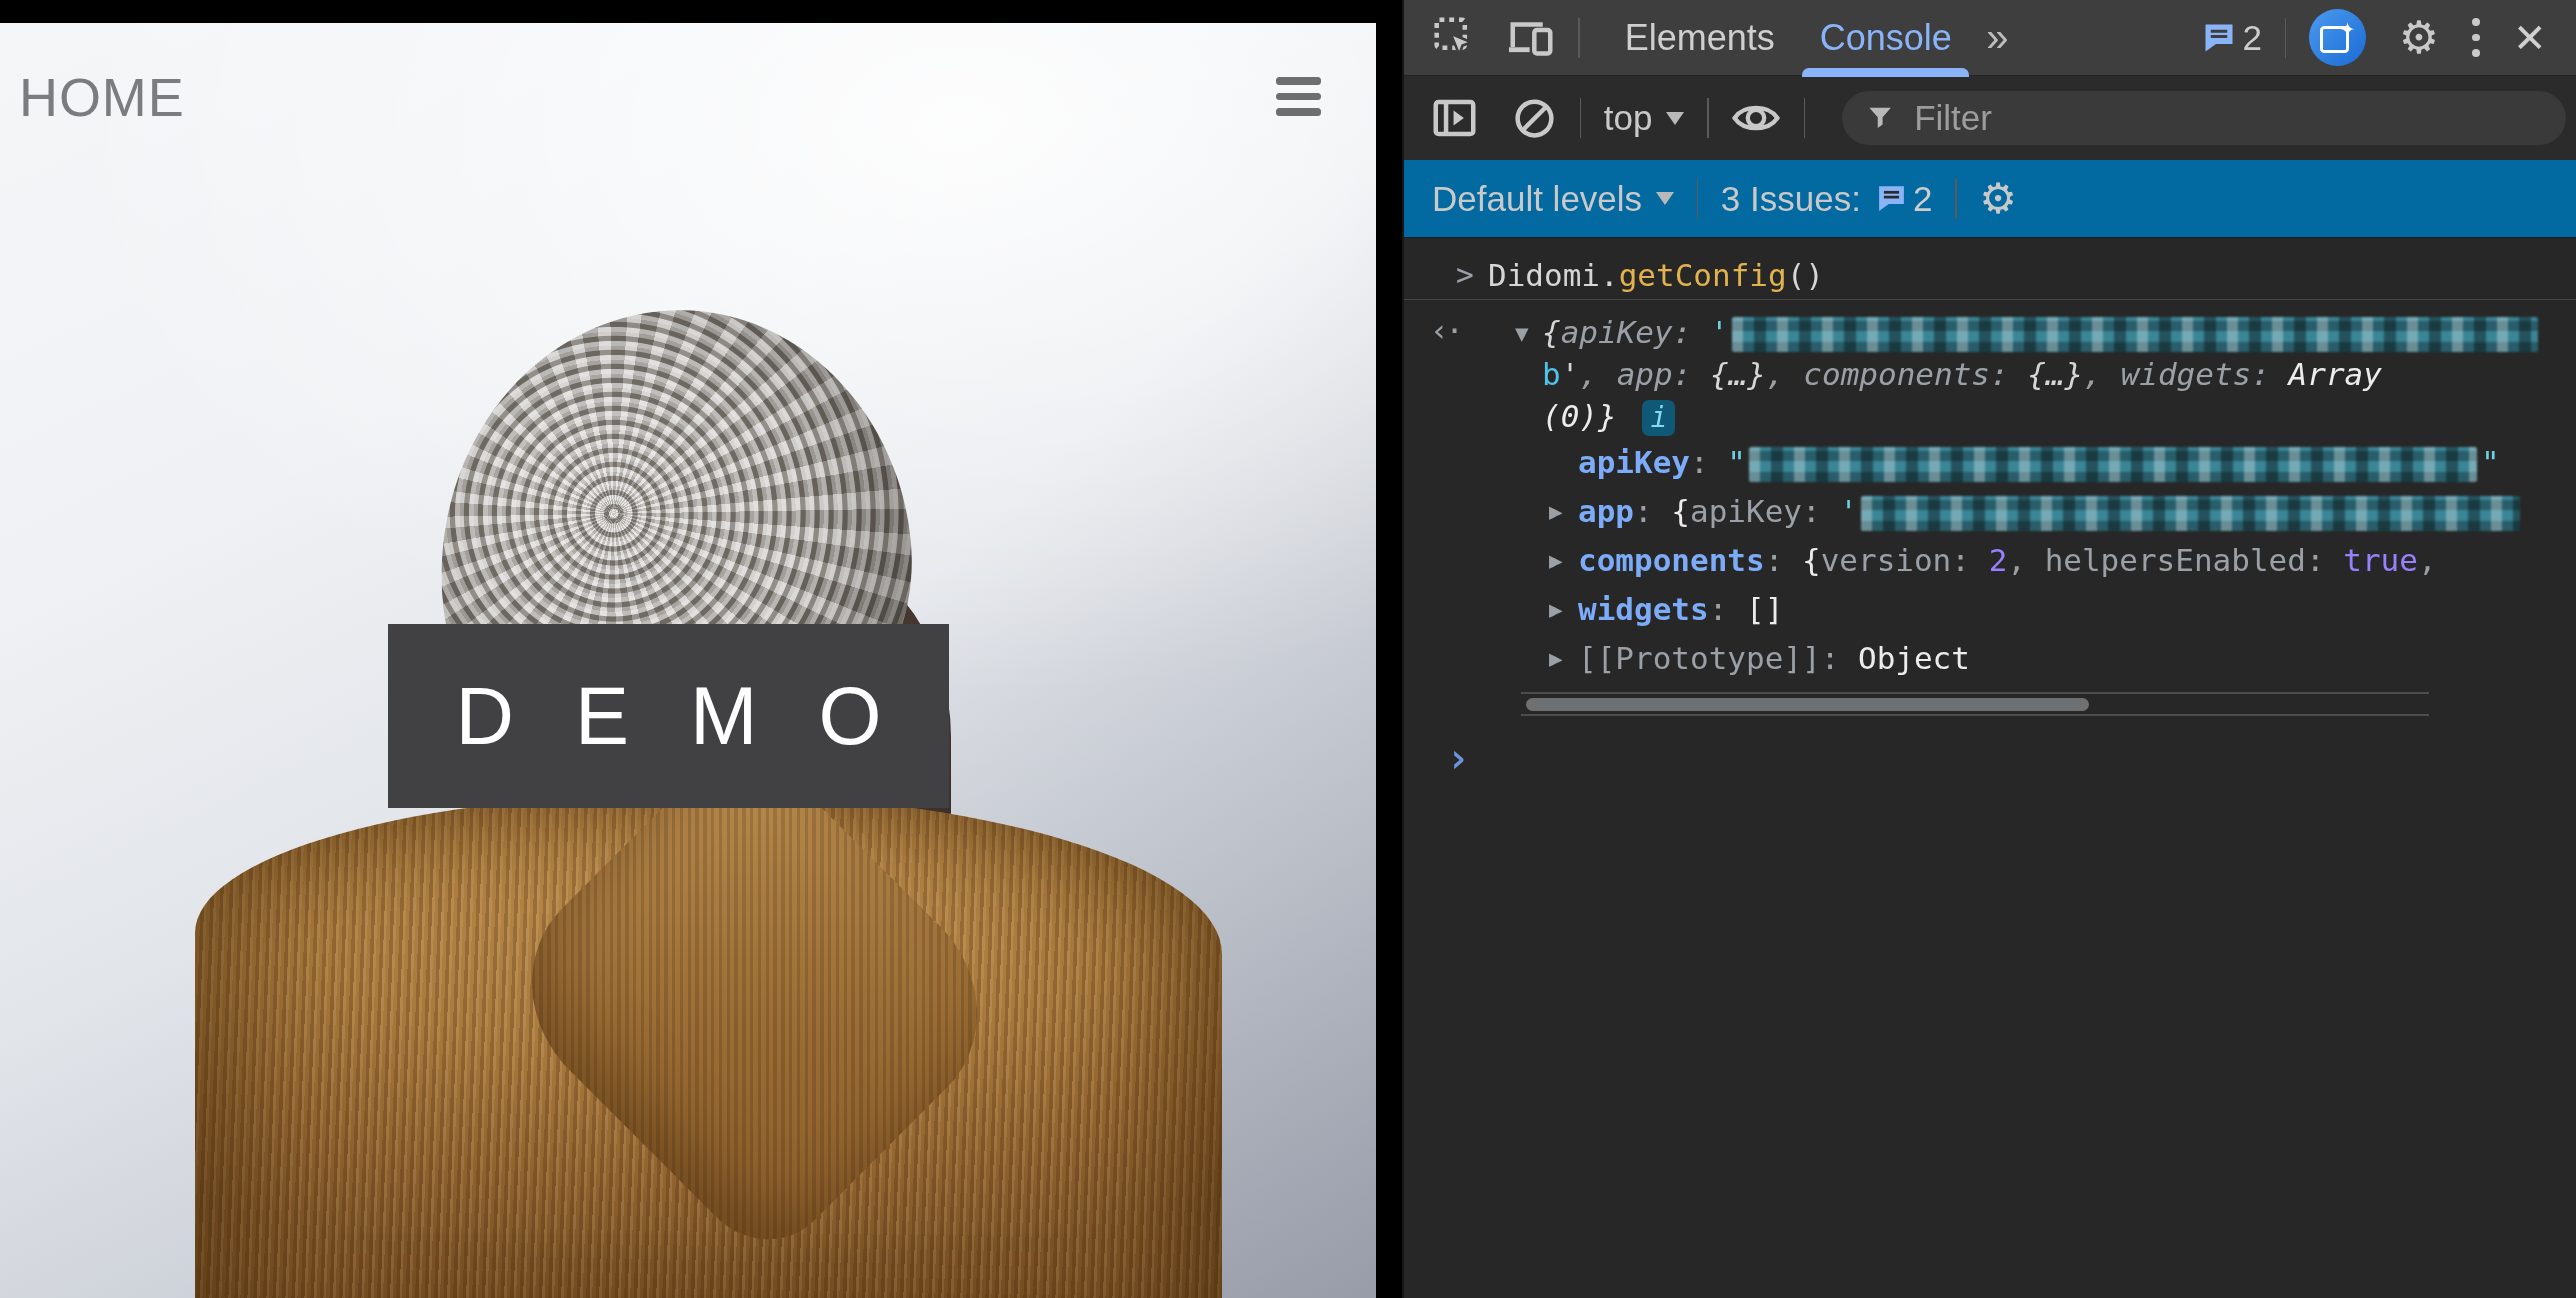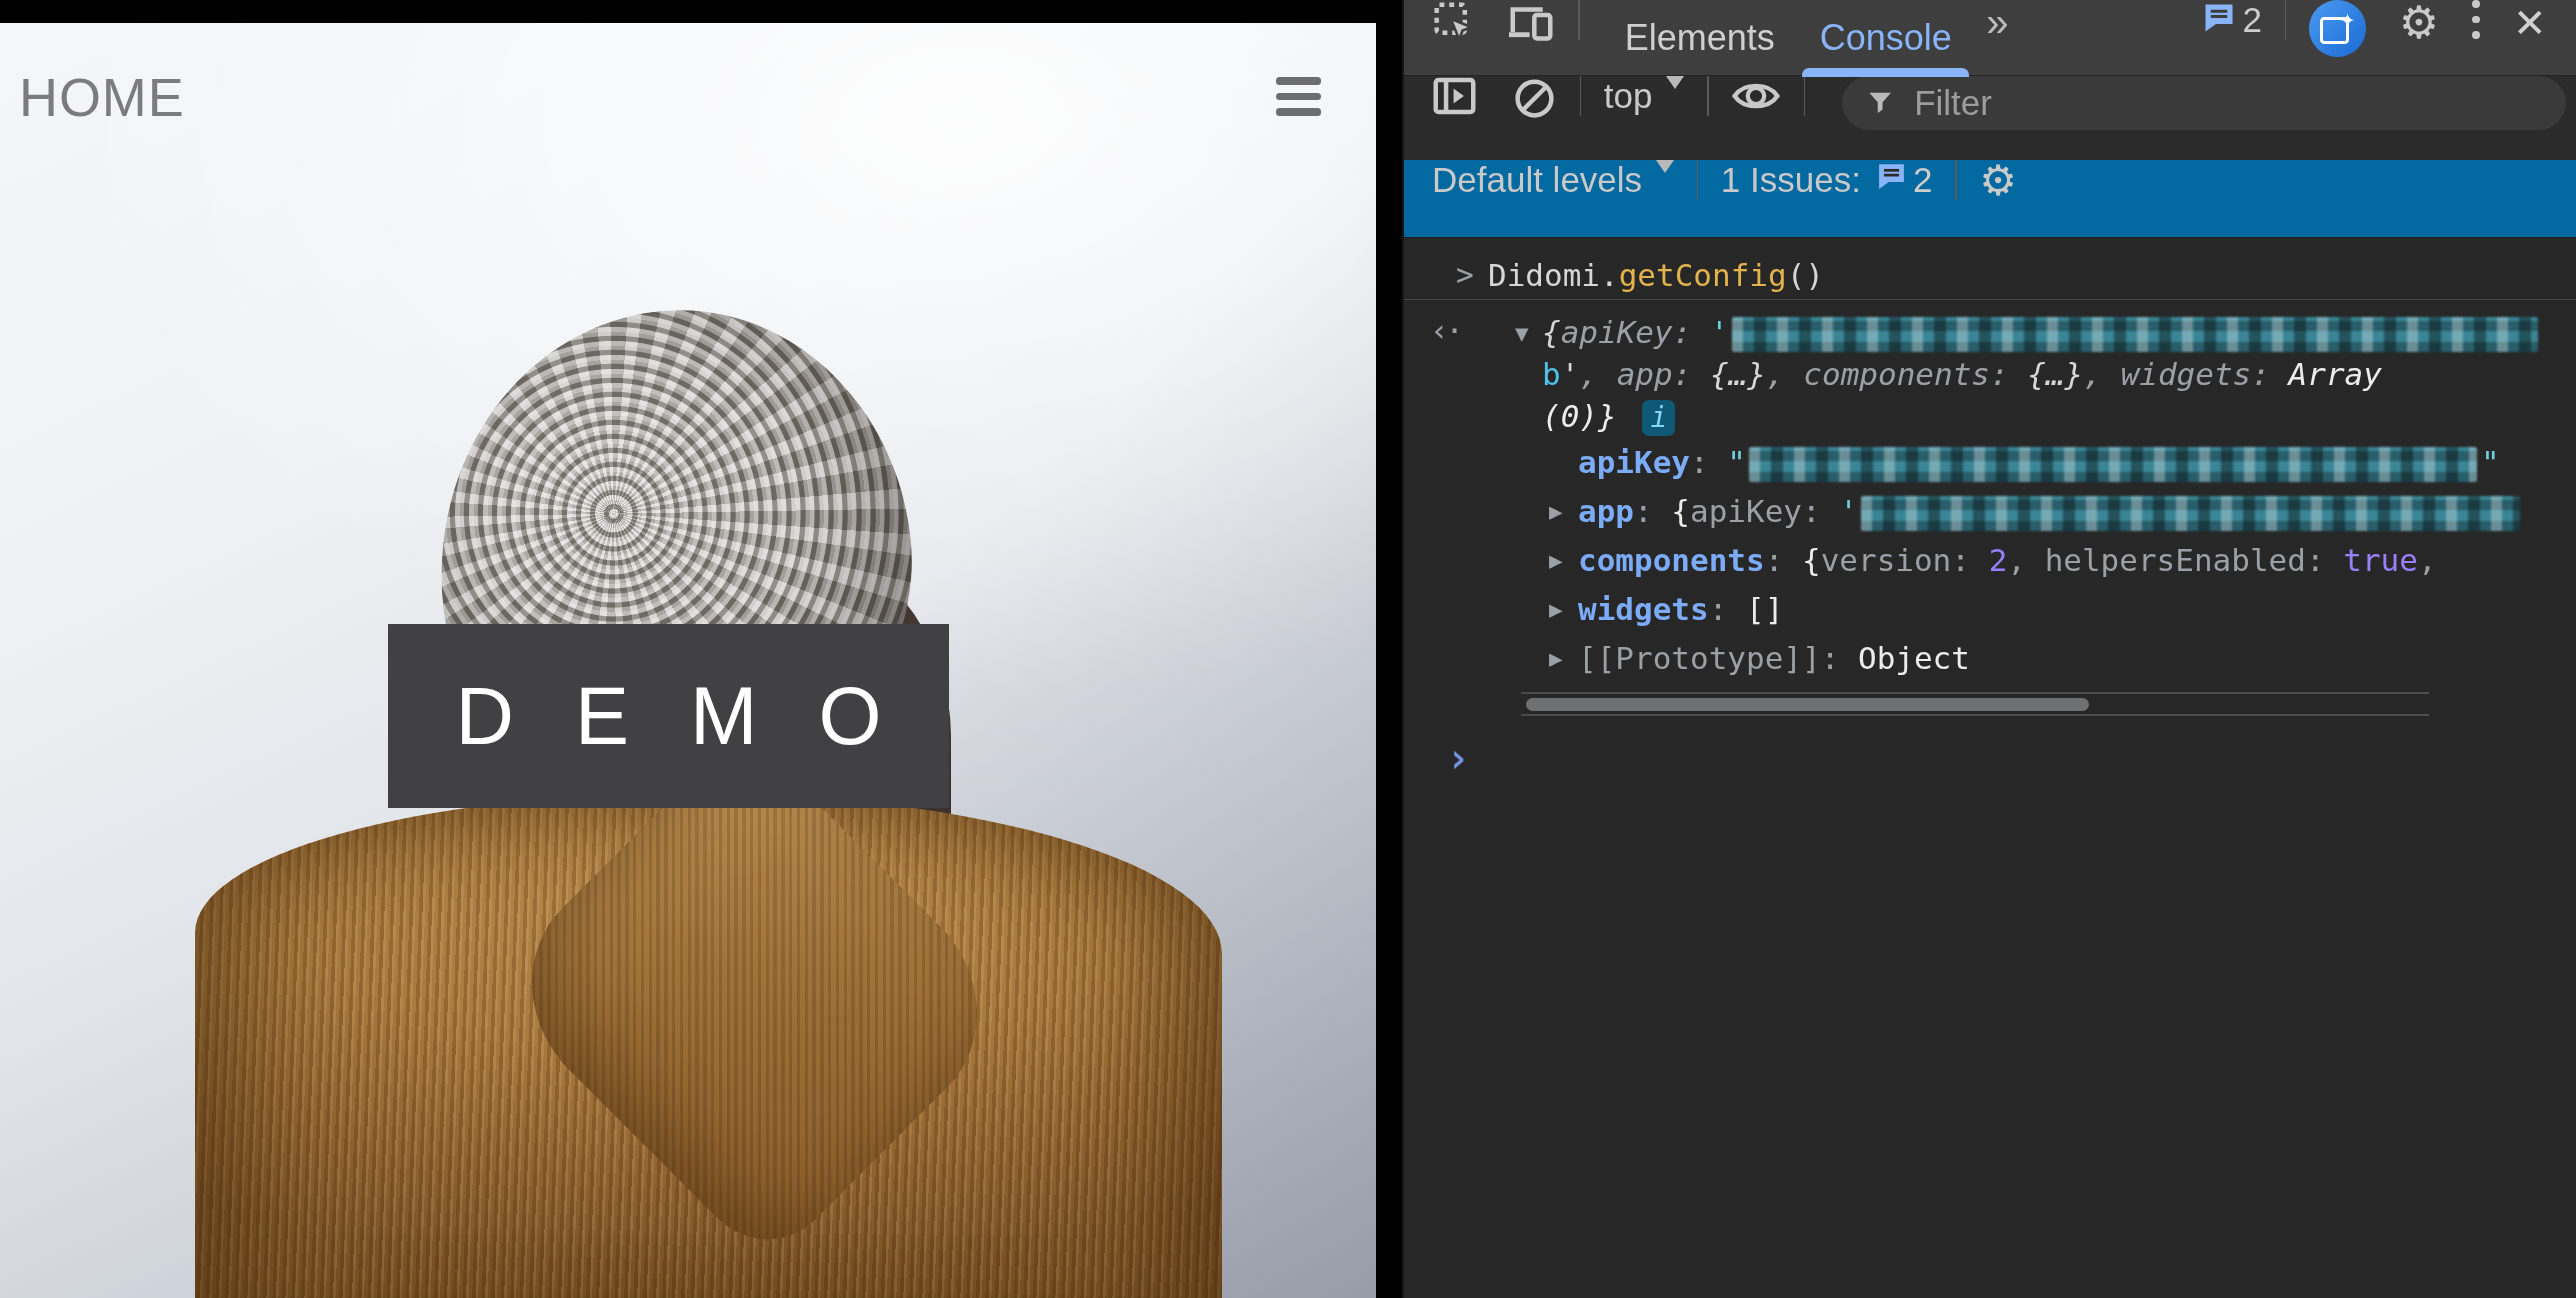--- a/index.html
+++ b/index.html
@@ -36,21 +36,21 @@
 
   .site-title{position:absolute;left:19px;top:43px;font-size:54px;color:#7c7c80;letter-spacing:0.9px;}
   .menu{position:absolute;right:55px;top:54px;width:45px;cursor:pointer;}
   .menu .bar{width:45px;height:7.8px;border-radius:3.5px;background:#6e6e71;margin-bottom:7.8px;}
   .banner{position:absolute;left:388px;top:601px;width:561px;height:184px;background:#414144;
     display:flex;align-items:center;justify-content:center;}
   .banner span{color:#fff;font-size:81px;letter-spacing:61px;margin-right:-61px;font-weight:400;}
 
   
   #devtools{position:absolute;left:1402px;top:0;width:1174px;height:1298px;background:#272727;border-left:2.6px solid #161616;box-sizing:border-box;color:#cdcdcd;}
-  .dt-row{display:flex;align-items:flex-start;box-sizing:border-box;}
+  .dt-row{display:flex;align-items:center;box-sizing:border-box;}
   #dt-row1{height:76px;background:#3e3e3e;border-bottom:1.7px solid #232323;padding:0 26px 0 28px;}
   #dt-row2{height:84px;background:#2b2b2b;padding:0 10px 0 28px;}
   #dt-row3{height:78px;background:#0369a1;border-bottom:1.7px solid #1e1e1e;padding:0 21px 0 28px;font-size:35px;color:#c9c9c9;}
   .vdiv{width:1.7px;height:40px;background:#5a5a5a;margin:0 22.5px;flex:0 0 auto;}
   .icon{flex:0 0 auto;display:flex;align-items:center;justify-content:center;cursor:pointer;}
   .tab{font-size:36px;color:#cfcfcf;padding:0 22.5px;height:100%;display:flex;align-items:center;position:relative;cursor:pointer;}
   .tab.active{color:#8ab4f8;}
   .tab.active .underline{position:absolute;left:5.2px;right:5.2px;bottom:-1.7px;height:8.7px;border-radius:7px 7px 0 0;background:#8ab4f8;}
   .more{font-size:40px;color:#bdbdbd;margin:0 12px;cursor:pointer;}
   .count{font-size:35px;color:#cdcdcd;margin-left:5.2px;}
@@ -202,21 +202,21 @@
           <path d="M4 4 h16 l-6.2 7 v5.4 l-3.6 2.6 v-8 Z" fill="#b9b9b9"></path>
         </svg>
         <input type="text" placeholder="Filter" style="">
       </div>
     </div>
 
     <div class="dt-row" id="dt-row3">
       <span>Default levels</span>
       <div class="caret"></div>
       <div class="vdiv"></div>
-      <span>1 Issues:</span>
+      <span>3 Issues:</span>
       <div class="icon" style="margin-left:14px">
         <svg width="33" height="33" viewBox="0 0 24 24">
           <path d="M3 3 h18 v13 H10 l-7 5 z" fill="#8ab4f8"></path>
           <rect x="6.5" y="6.5" width="11" height="2" fill="#2b2b2b"></rect>
           <rect x="6.5" y="10" width="11" height="2" fill="#2b2b2b"></rect>
         </svg>
       </div>
       <span class="count">2</span>
       <div class="vdiv"></div>
       <div class="icon gear" style="font-size:42px">⚙</div>

